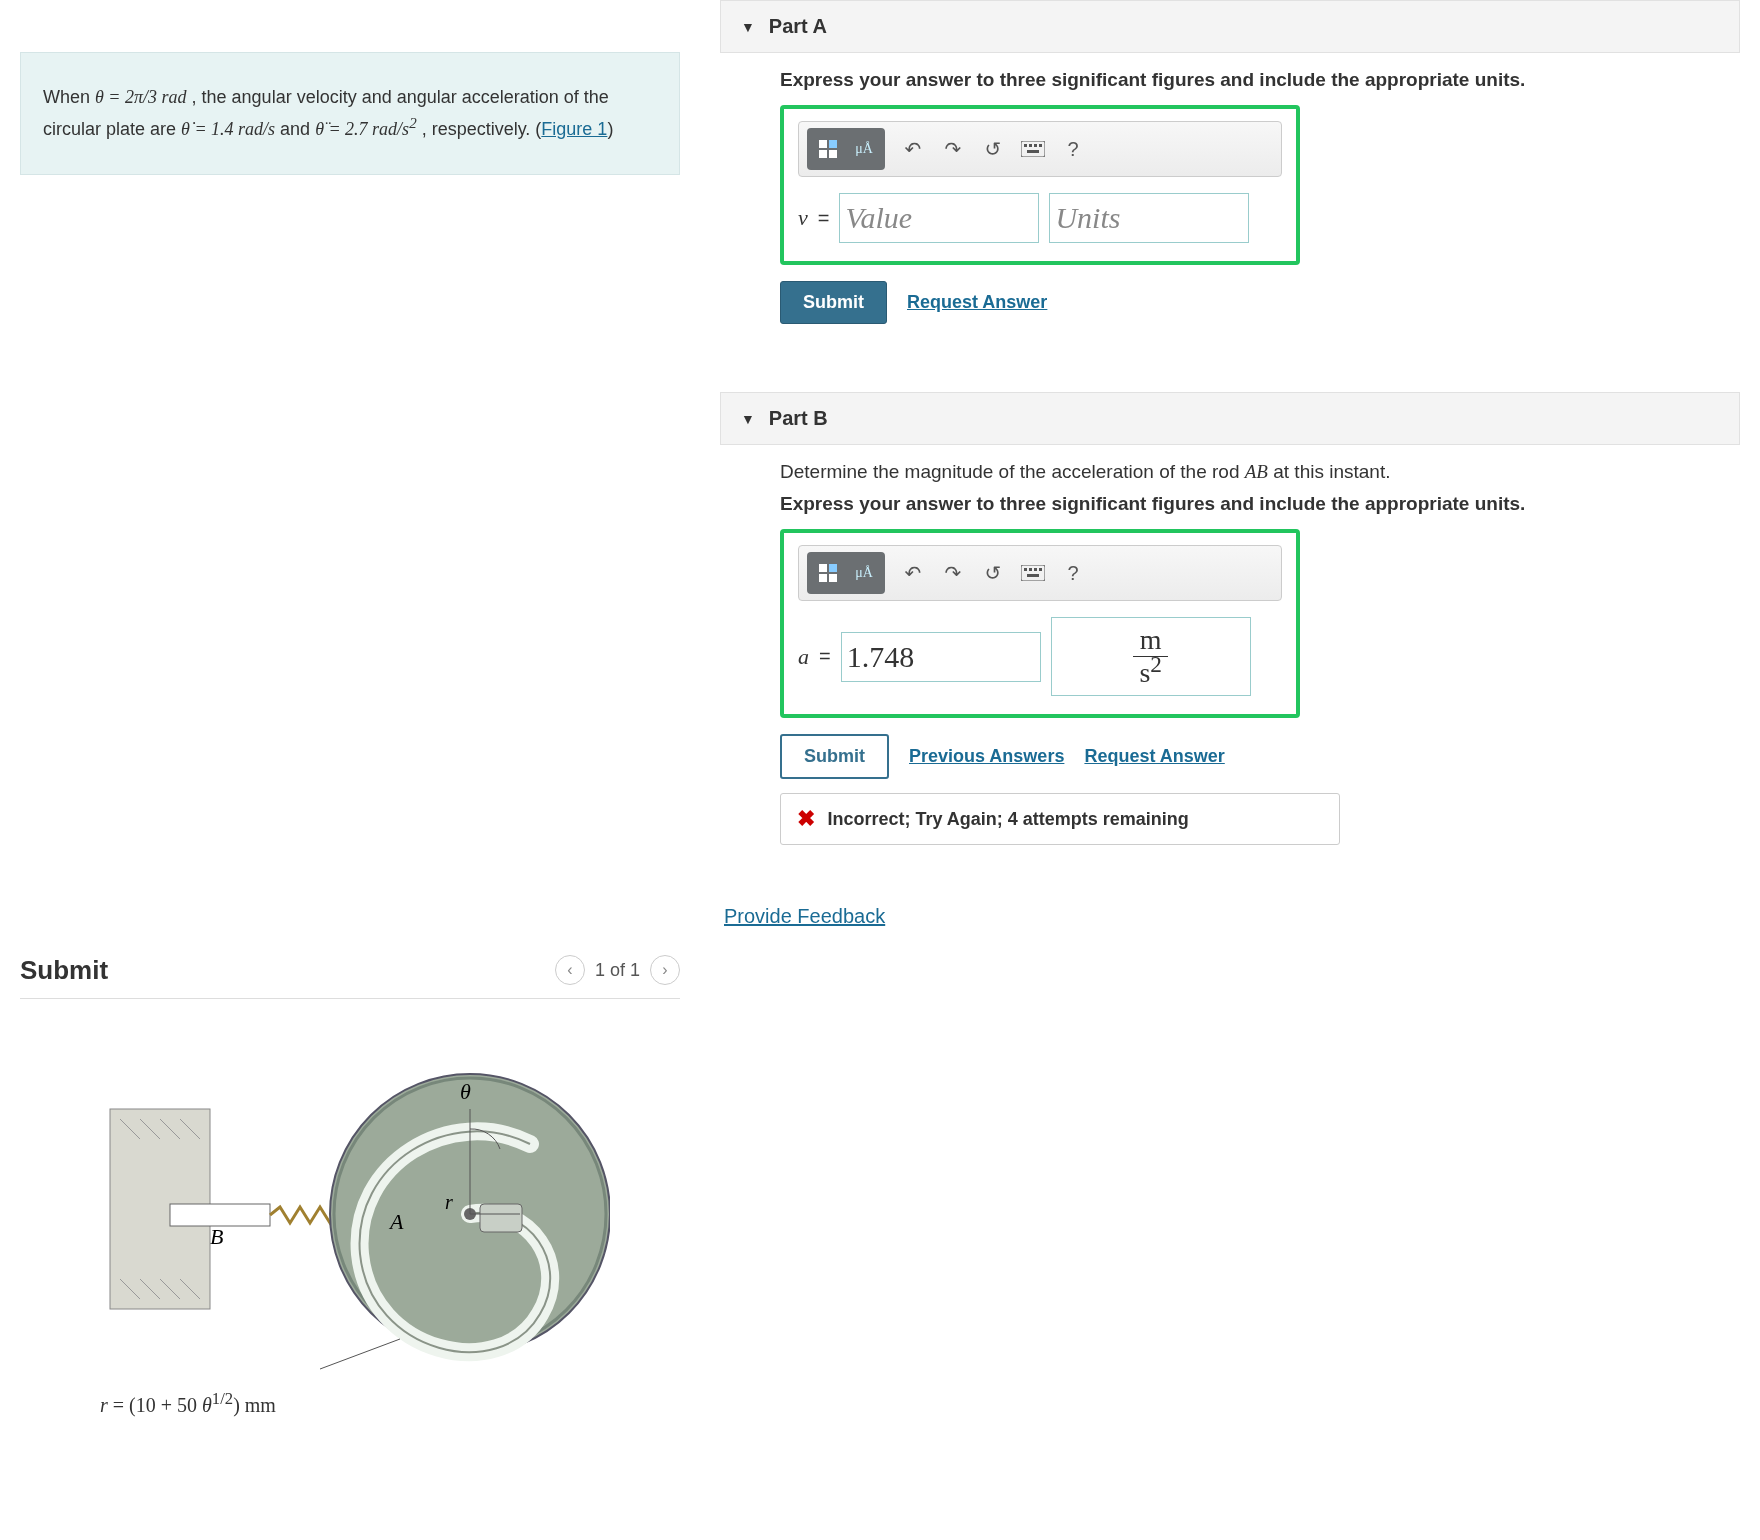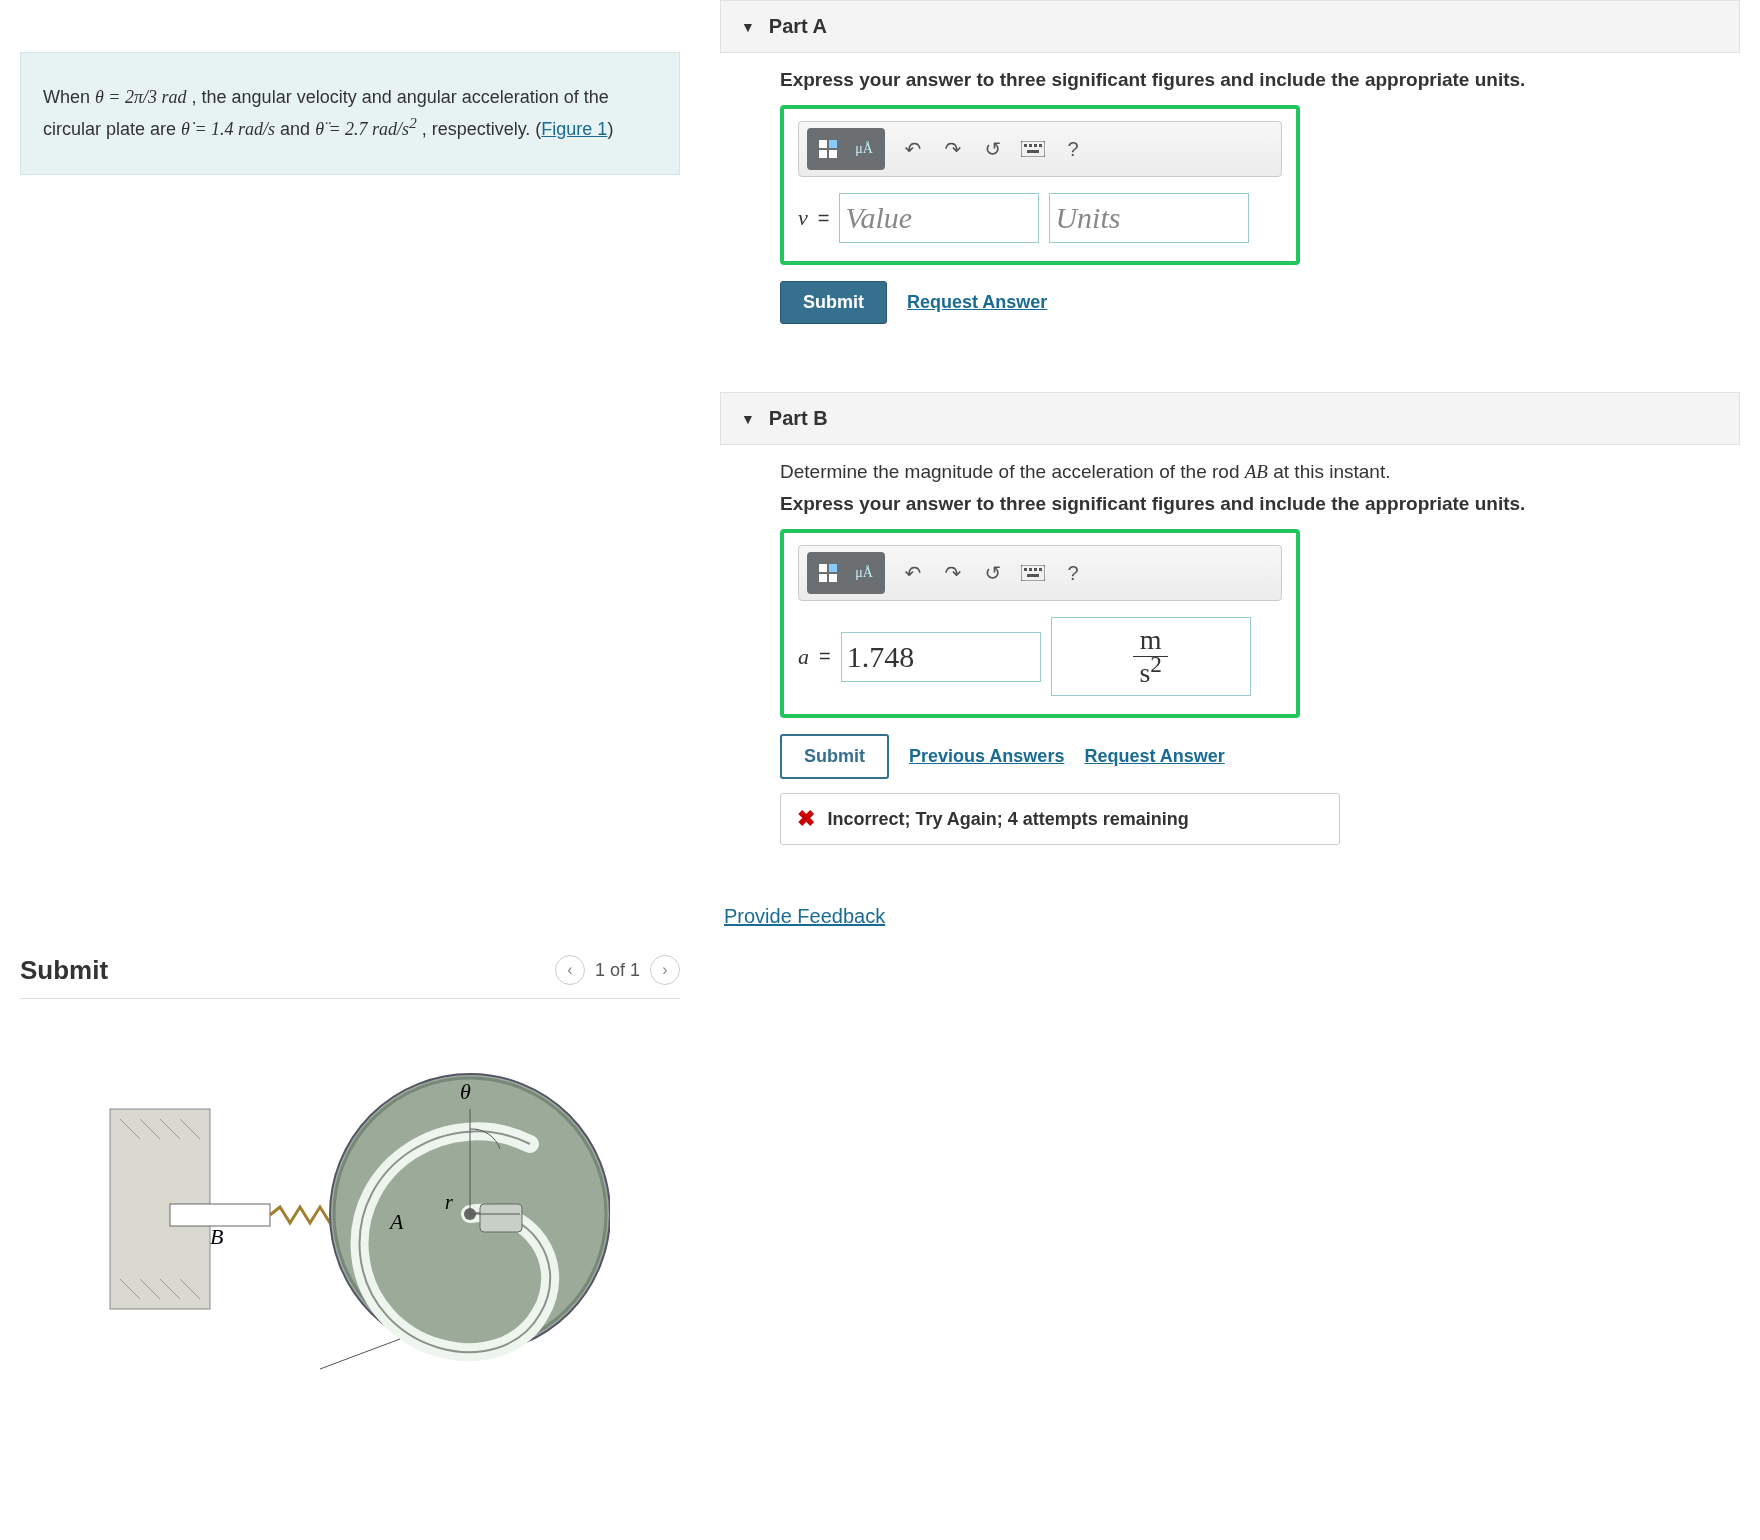--- a/index.html
+++ b/index.html
@@ -236,20 +236,23 @@
 
           <text x="370" y="50" font-family="serif" font-style="italic" font-size="22">θ</text>
           <path d="M380 60 L380 165" stroke="#555" stroke-width="1"></path>
           <path d="M380 80 A30 30 0 0 1 410 100" fill="none" stroke="#555"></path>
 
           <line x1="380" y1="165" x2="430" y2="165" stroke="#555"></line>
           <text x="355" y="160" font-family="serif" font-style="italic" font-size="20">r</text>
 
           <line x1="310" y1="290" x2="230" y2="320" stroke="#555"></line>
         </svg>
+        <div class="figure-caption" style="text-align:left;margin-left:80px;">
+          <span class="math-i">r</span> = (10 + 50 <span class="math-i">θ</span><sup>1/2</sup>) mm
+        </div>
       </div>
     </div>
   </div>
 
   <div class="right">
     
     <div class="part-header">
       <span class="tri">▼</span>
       <span class="title">Part A</span>
     </div>

